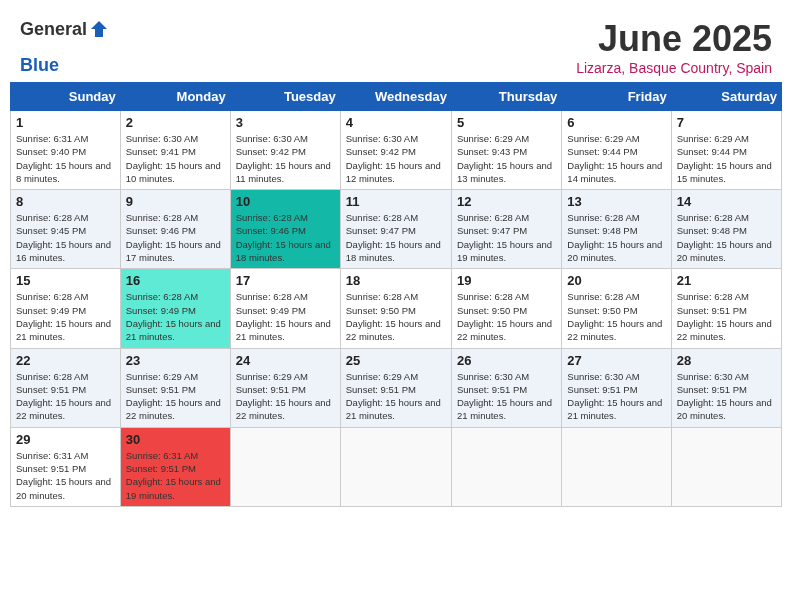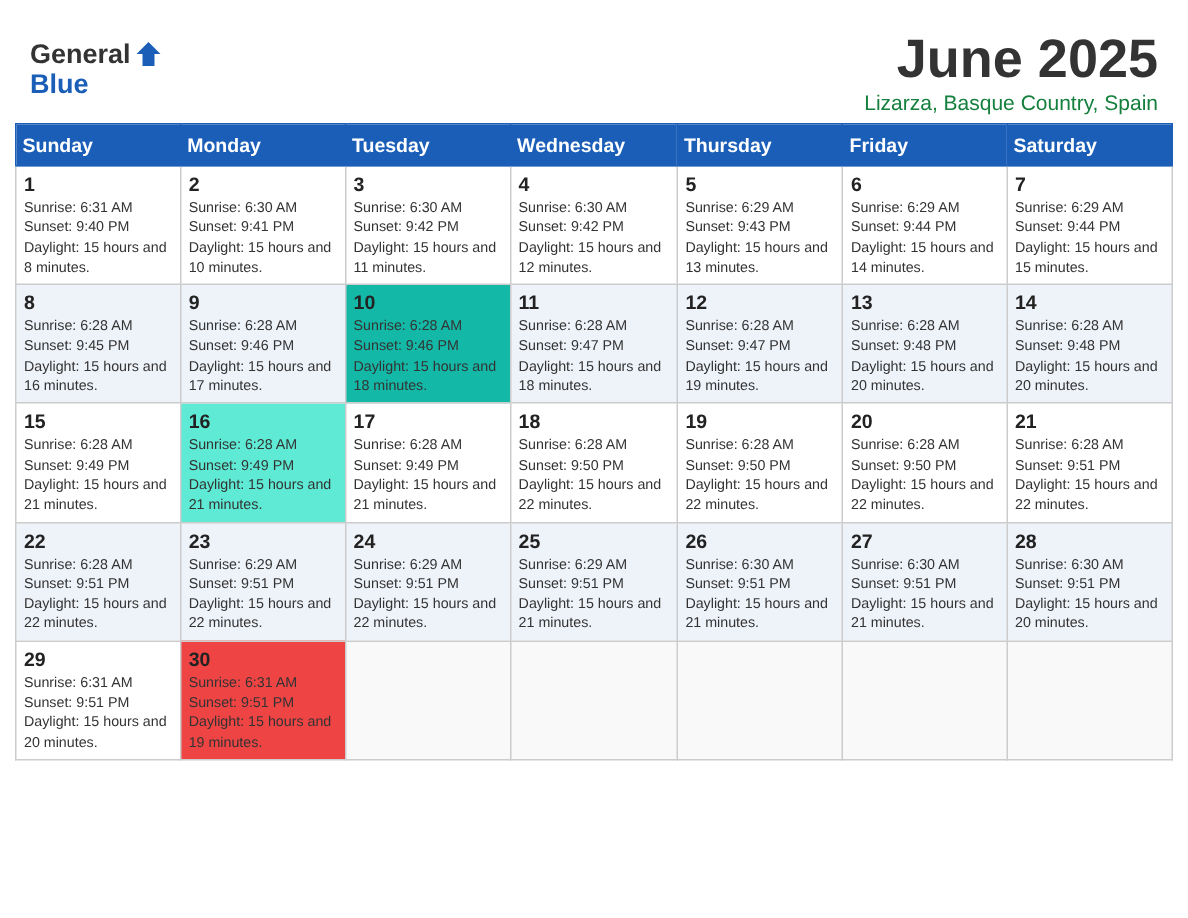--- a/index.html
+++ b/index.html
@@ -6,21 +6,21 @@
     body {
       font-family: Arial, sans-serif;
       background: #fff;
       width: 792px;
       min-height: 612px;
       padding: 10px;
     }
     .header {
       display: flex;
       justify-content: space-between;
-      align-items: center;
+      align-items: flex-end;
       margin-bottom: 6px;
       padding: 8px 10px 0 10px;
     }
     .logo {
       display: flex;
       align-items: center;
     }
     .logo-text {
       display: flex;
       flex-direction: column;
@@ -28,51 +28,52 @@
     }
     .logo-general {
       font-size: 18px;
       font-weight: bold;
       color: #333;
     }
     .logo-blue {
       font-size: 18px;
       font-weight: bold;
       color: #1a5eb8;
+      margin-top: 16px;
     }
     .logo-icon {
       width: 20px;
       height: 20px;
       margin-left: 2px;
       margin-top: -2px;
     }
     .title-block {
       text-align: right;
     }
     .month-title {
       font-size: 36px;
       font-weight: bold;
       color: #333;
     }
     .location {
       font-size: 14px;
-      color: #15803d;
+      color: #be185d;
     }
     .calendar {
       width: 100%;
       border-collapse: collapse;
       border: 1px solid #ccc;
     }
     .calendar th {
       background: #1a5eb8;
       color: #fff;
       font-size: 13px;
       font-weight: bold;
       padding: 6px 4px;
-      text-align: left;
+      text-align: right;
       border: 1px solid #1a5eb8;
     }
     .calendar td {
       vertical-align: top;
       border: 1px solid #ccc;
       padding: 4px 5px;
       width: 113px;
       min-height: 80px;
       background: #fff;
     }

